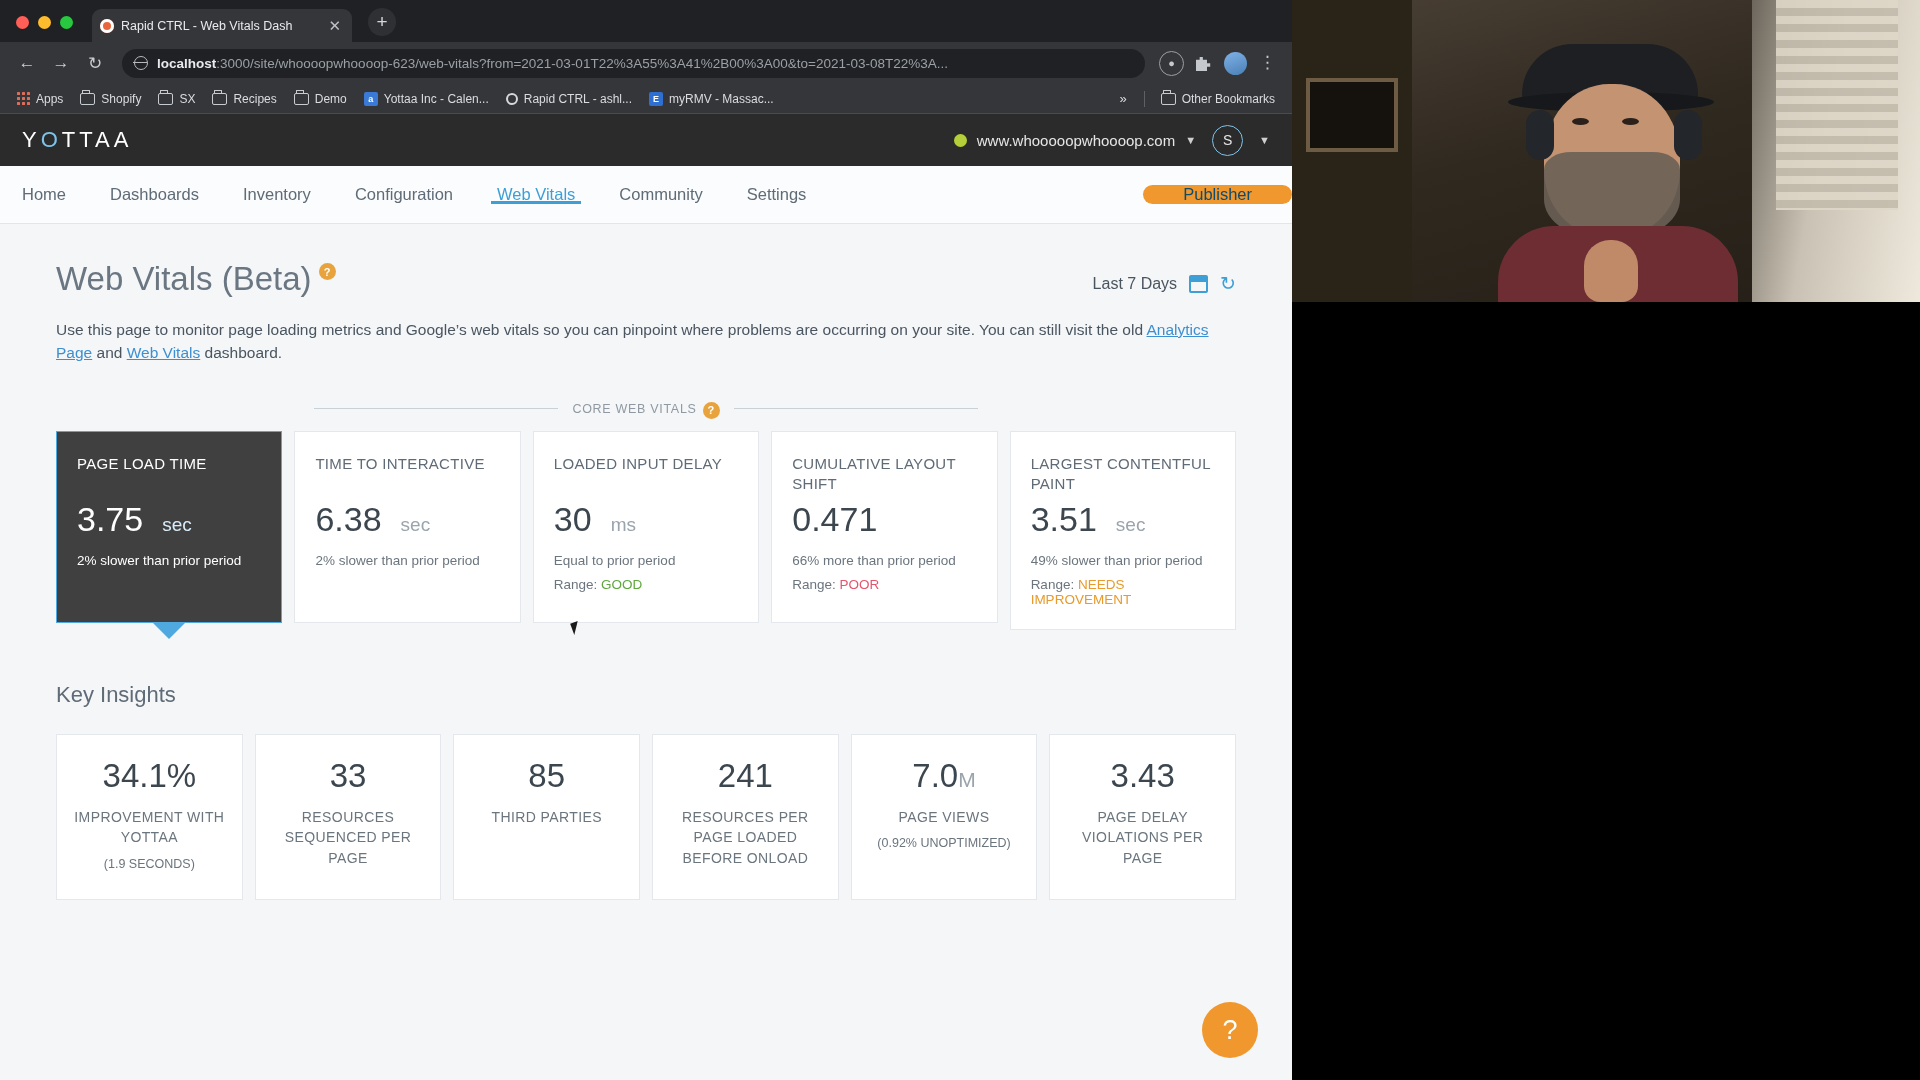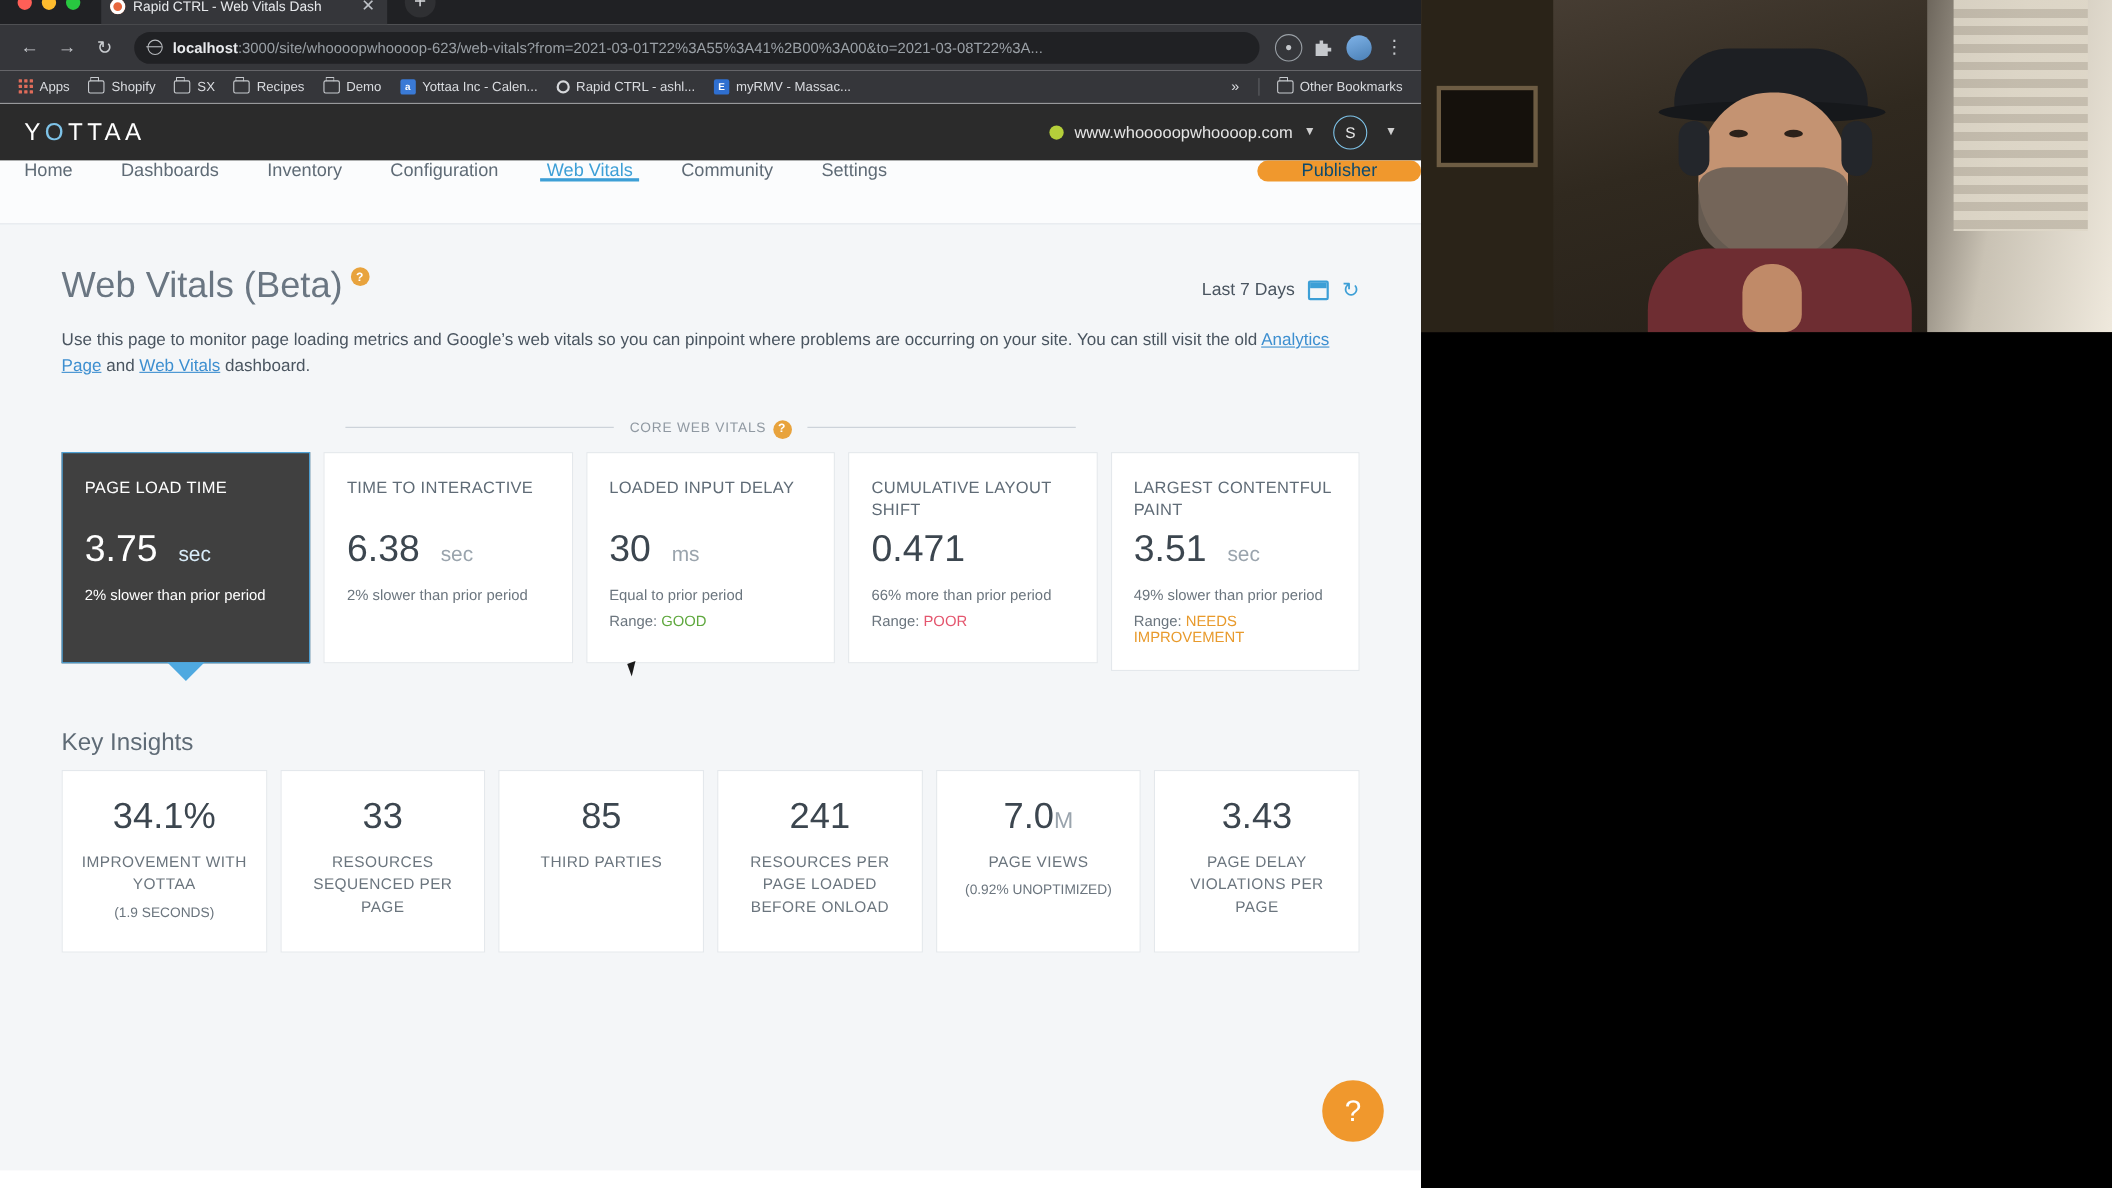--- a/index.html
+++ b/index.html
@@ -7,21 +7,21 @@
     width: 1920px; height: 1080px;
     overflow: hidden;
     font-family: "Liberation Sans", sans-serif;
     background: #202124;
   }
 
   
   #browser { position: absolute; left: 0; top: 0; width: 1292px; height: 1080px; background:#fff; }
 
   
-  .tabstrip { height: 22px; background: #202124; position: relative; display:flex; align-items:flex-end; }
+  .tabstrip { height: 42px; background: #202124; position: relative; display:flex; align-items:flex-end; }
   .traffic { display:flex; gap:9px; padding: 0 0 13px 16px; align-items:center; }
   .tl { width:13px; height:13px; border-radius:50%; }
   .tl.red{background:#ff5f57;} .tl.yel{background:#febc2e;} .tl.grn{background:#28c840;}
   .tab {
     position:absolute; left:92px; bottom:0; width:260px; height:33px;
     background:#35363a; border-radius:9px 9px 0 0;
     display:flex; align-items:center; padding:0 8px; gap:7px;
   }
   .tab .favicon { width:14px; height:14px; border-radius:50%; background:#e8663d; flex:none;
      box-shadow: inset 0 0 0 3px #fff; }
@@ -73,21 +73,21 @@
      padding:0 22px; justify-content:space-between; }
   .logo { font-size:22px; letter-spacing:4px; color:#fff; font-weight:400; }
   .logo .o { color:#7ec3e8; }
   .hdr-right { display:flex; align-items:center; gap:16px; }
   .site-sel { display:flex; align-items:center; gap:10px; color:#e6e6e6; font-size:15px; }
   .dot { width:13px; height:13px; border-radius:50%; background:#b5cf3a; flex:none; }
   .chev { font-size:11px; color:#cfcfcf; }
   .user-av { width:31px; height:31px; border-radius:50%; border:1.5px solid #7ec3e8;
      color:#e6e6e6; display:flex; align-items:center; justify-content:center; font-size:14px; }
 
-  .ytnav { height:58px; background:#fbfcfd; display:flex; align-items:flex-start;
+  .ytnav { height:58px; background:#fbfcfd; display:flex; align-items:center;
      border-bottom:1px solid #e2e6ea; }
   .navitem { display:flex; align-items:center; padding:0 22px; font-size:16.5px; color:#5f6b76;
      position:relative; }
   .navitem.active { color:#3d9fd6; }
   .navitem.active:after { content:""; position:absolute; left:16px; right:16px; bottom:0;
      height:3px; background:#3d9fd6; }
   .nav-spacer { flex:1; }
   .publisher { background:#f0982d; color:#0c4a6e; display:flex; align-items:center;
      padding:0 40px; font-size:16.5px;border-radius:19px; }
 
@@ -124,21 +124,21 @@
      border-top:17px solid #4fa9e0; }
   .c-lab { font-size:15px; color:#5f6b76; letter-spacing:.3px; line-height:1.35; min-height:42px; }
   .c-val { font-size:34px; color:#3c464f; font-weight:400; margin-top:4px; display:flex;
      align-items:baseline; gap:19px; }
   .c-unit { font-size:19px; color:#9aa4ad; }
   .c-sub { font-size:13.5px; color:#6b757e; margin-top:12px; line-height:1.45; }
   .c-range { font-size:13.5px; color:#6b757e; margin-top:7px; }
   .r-good { color:#5fa83e; } .r-poor { color:#e4566e; } .r-ni { color:#e89a2c; }
 
   .ki-title { font-size:22px; color:#5f6b76; margin-top:52px; font-weight:400; }
-  .ki-cards { display:flex; gap:12px; margin-top:12px; }
+  .ki-cards { display:flex; gap:12px; margin-top:26px; }
   .ki { flex:1; background:#fff; border:1px solid #e4e8ec; min-height:160px;
      padding:22px 12px; text-align:center; }
   .ki-val { font-size:33px; color:#3c464f; }
   .ki-val small { font-size:21px; color:#9aa4ad; }
   .ki-lab { font-size:14px; color:#6b757e; letter-spacing:.4px; margin-top:12px; line-height:1.45; }
   .ki-note { font-size:12.5px; color:#6b757e; margin-top:9px; }
 
   .helpfab { position:absolute; right:34px; bottom:26px; width:56px; height:56px; border-radius:50%;
      background:#f0982d; color:#fff; font-size:27px; display:flex; align-items:center;
      justify-content:center; }

